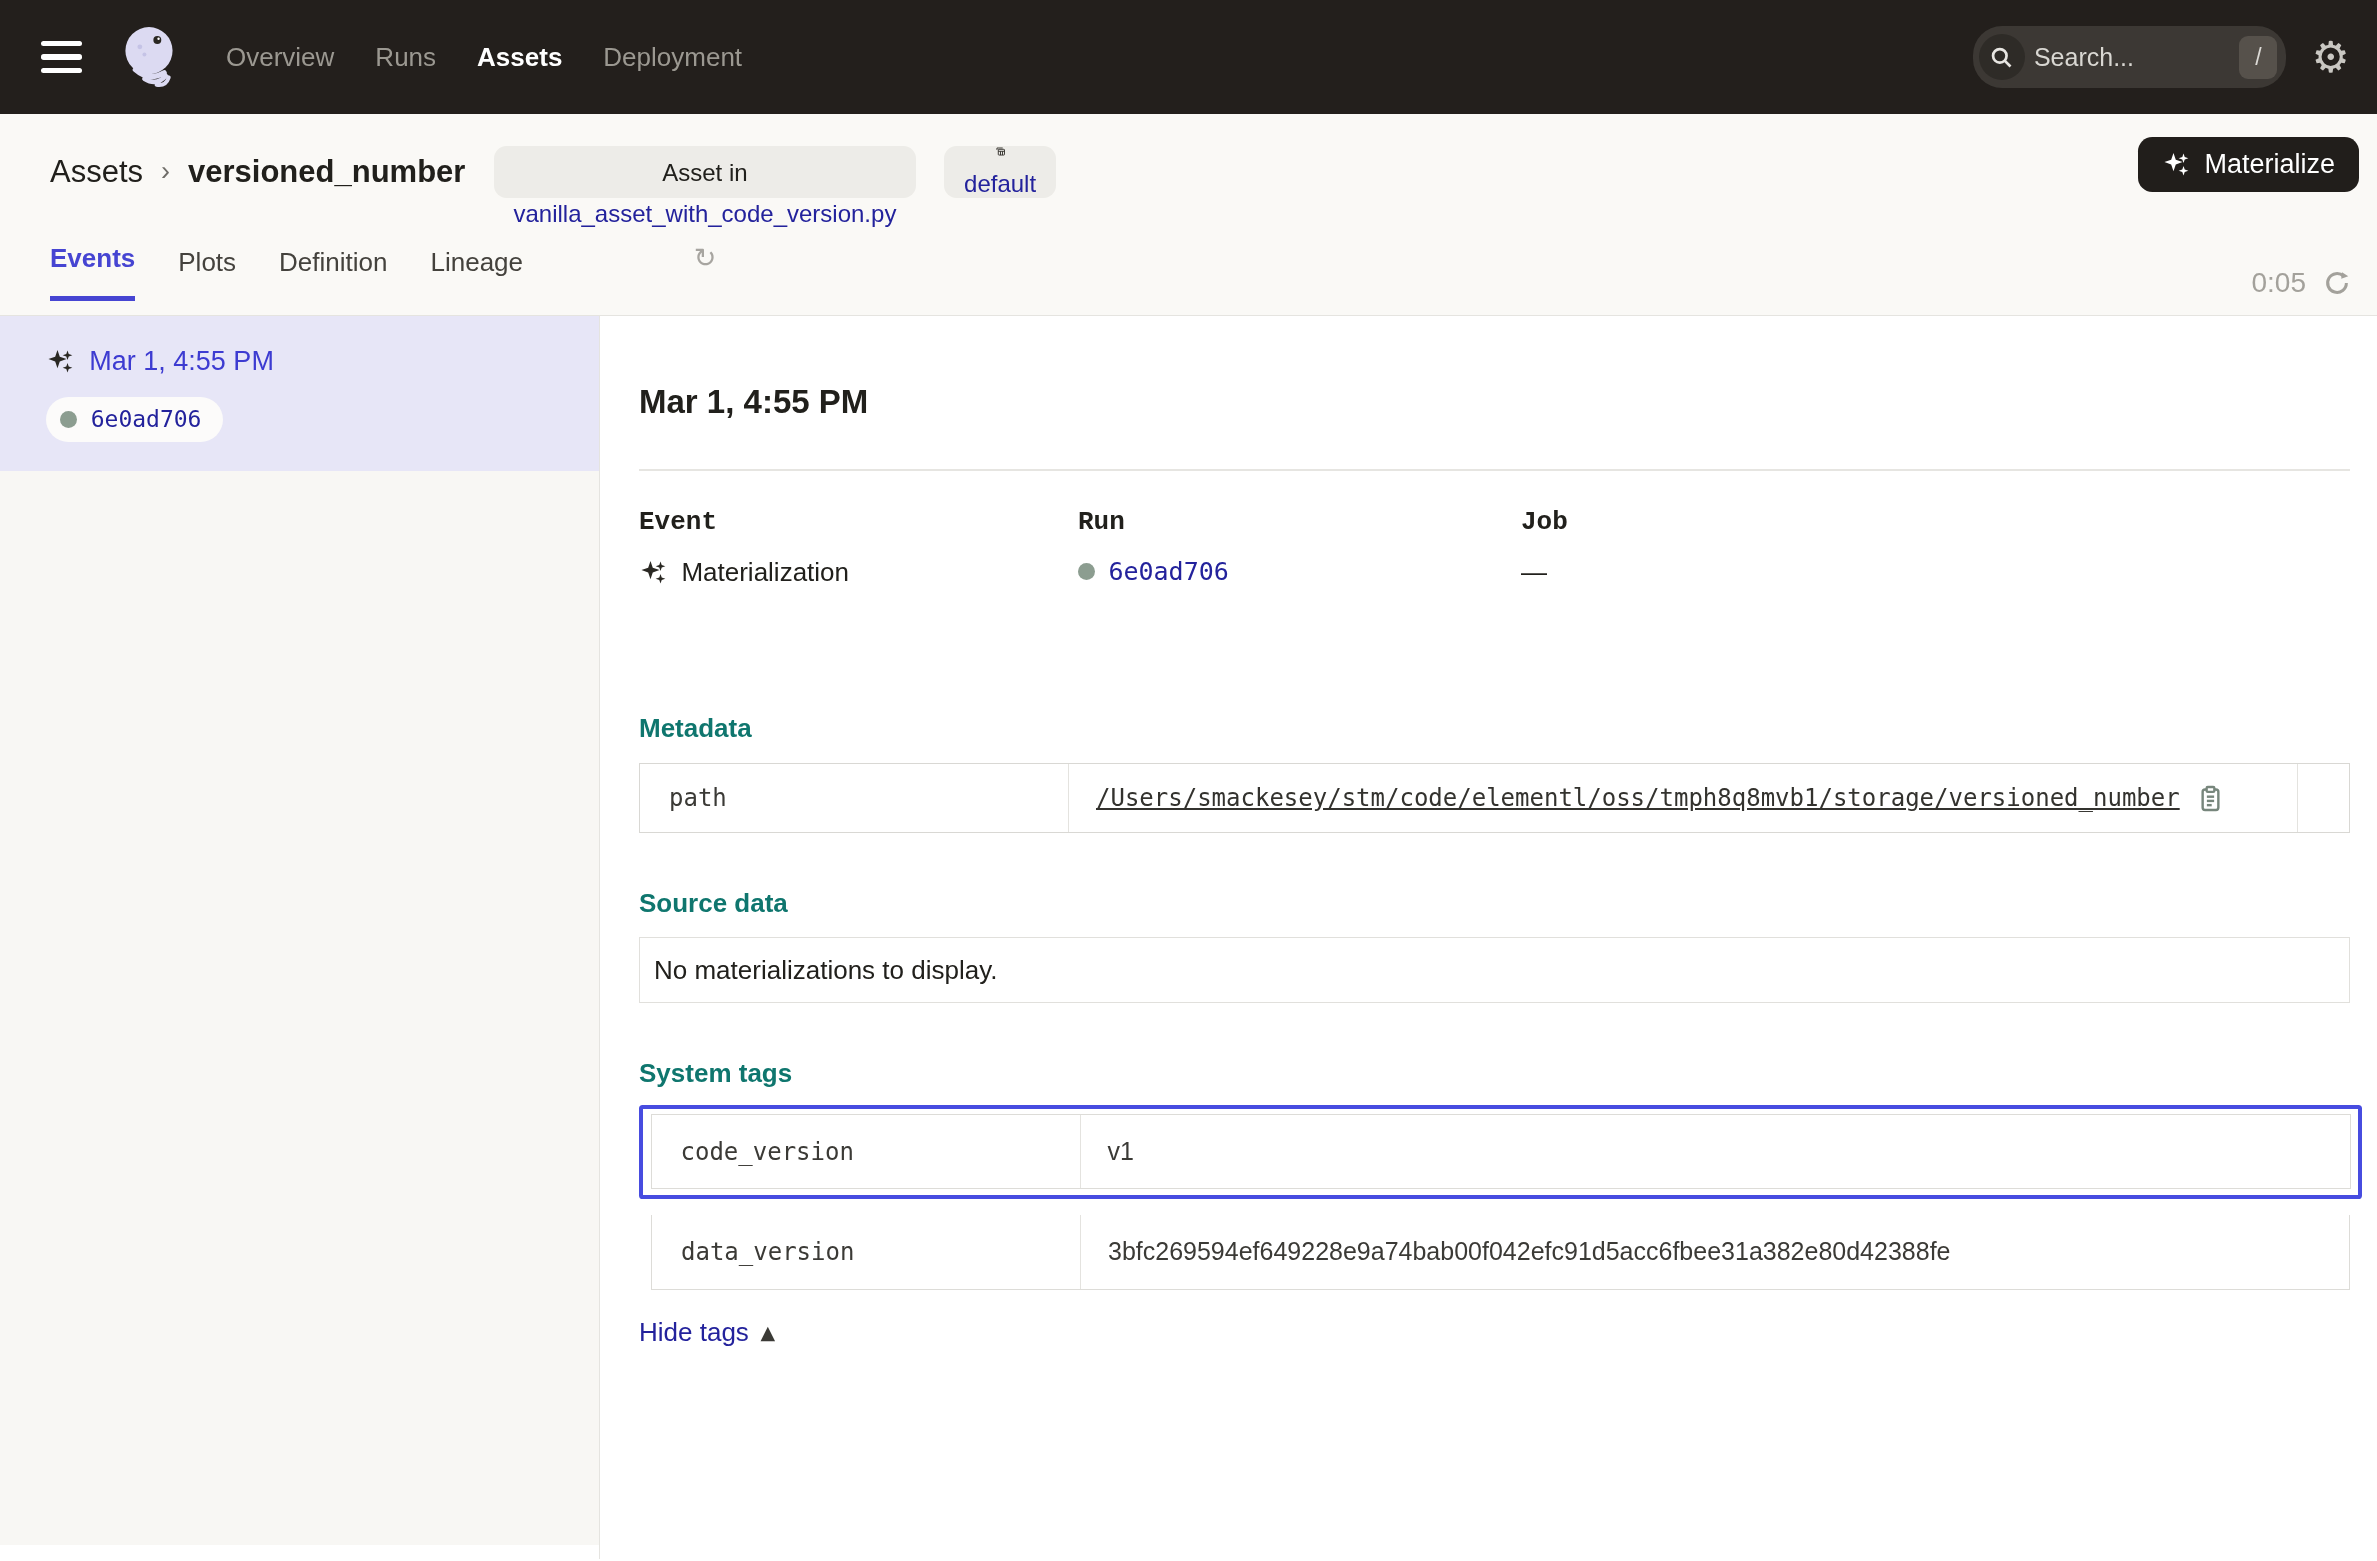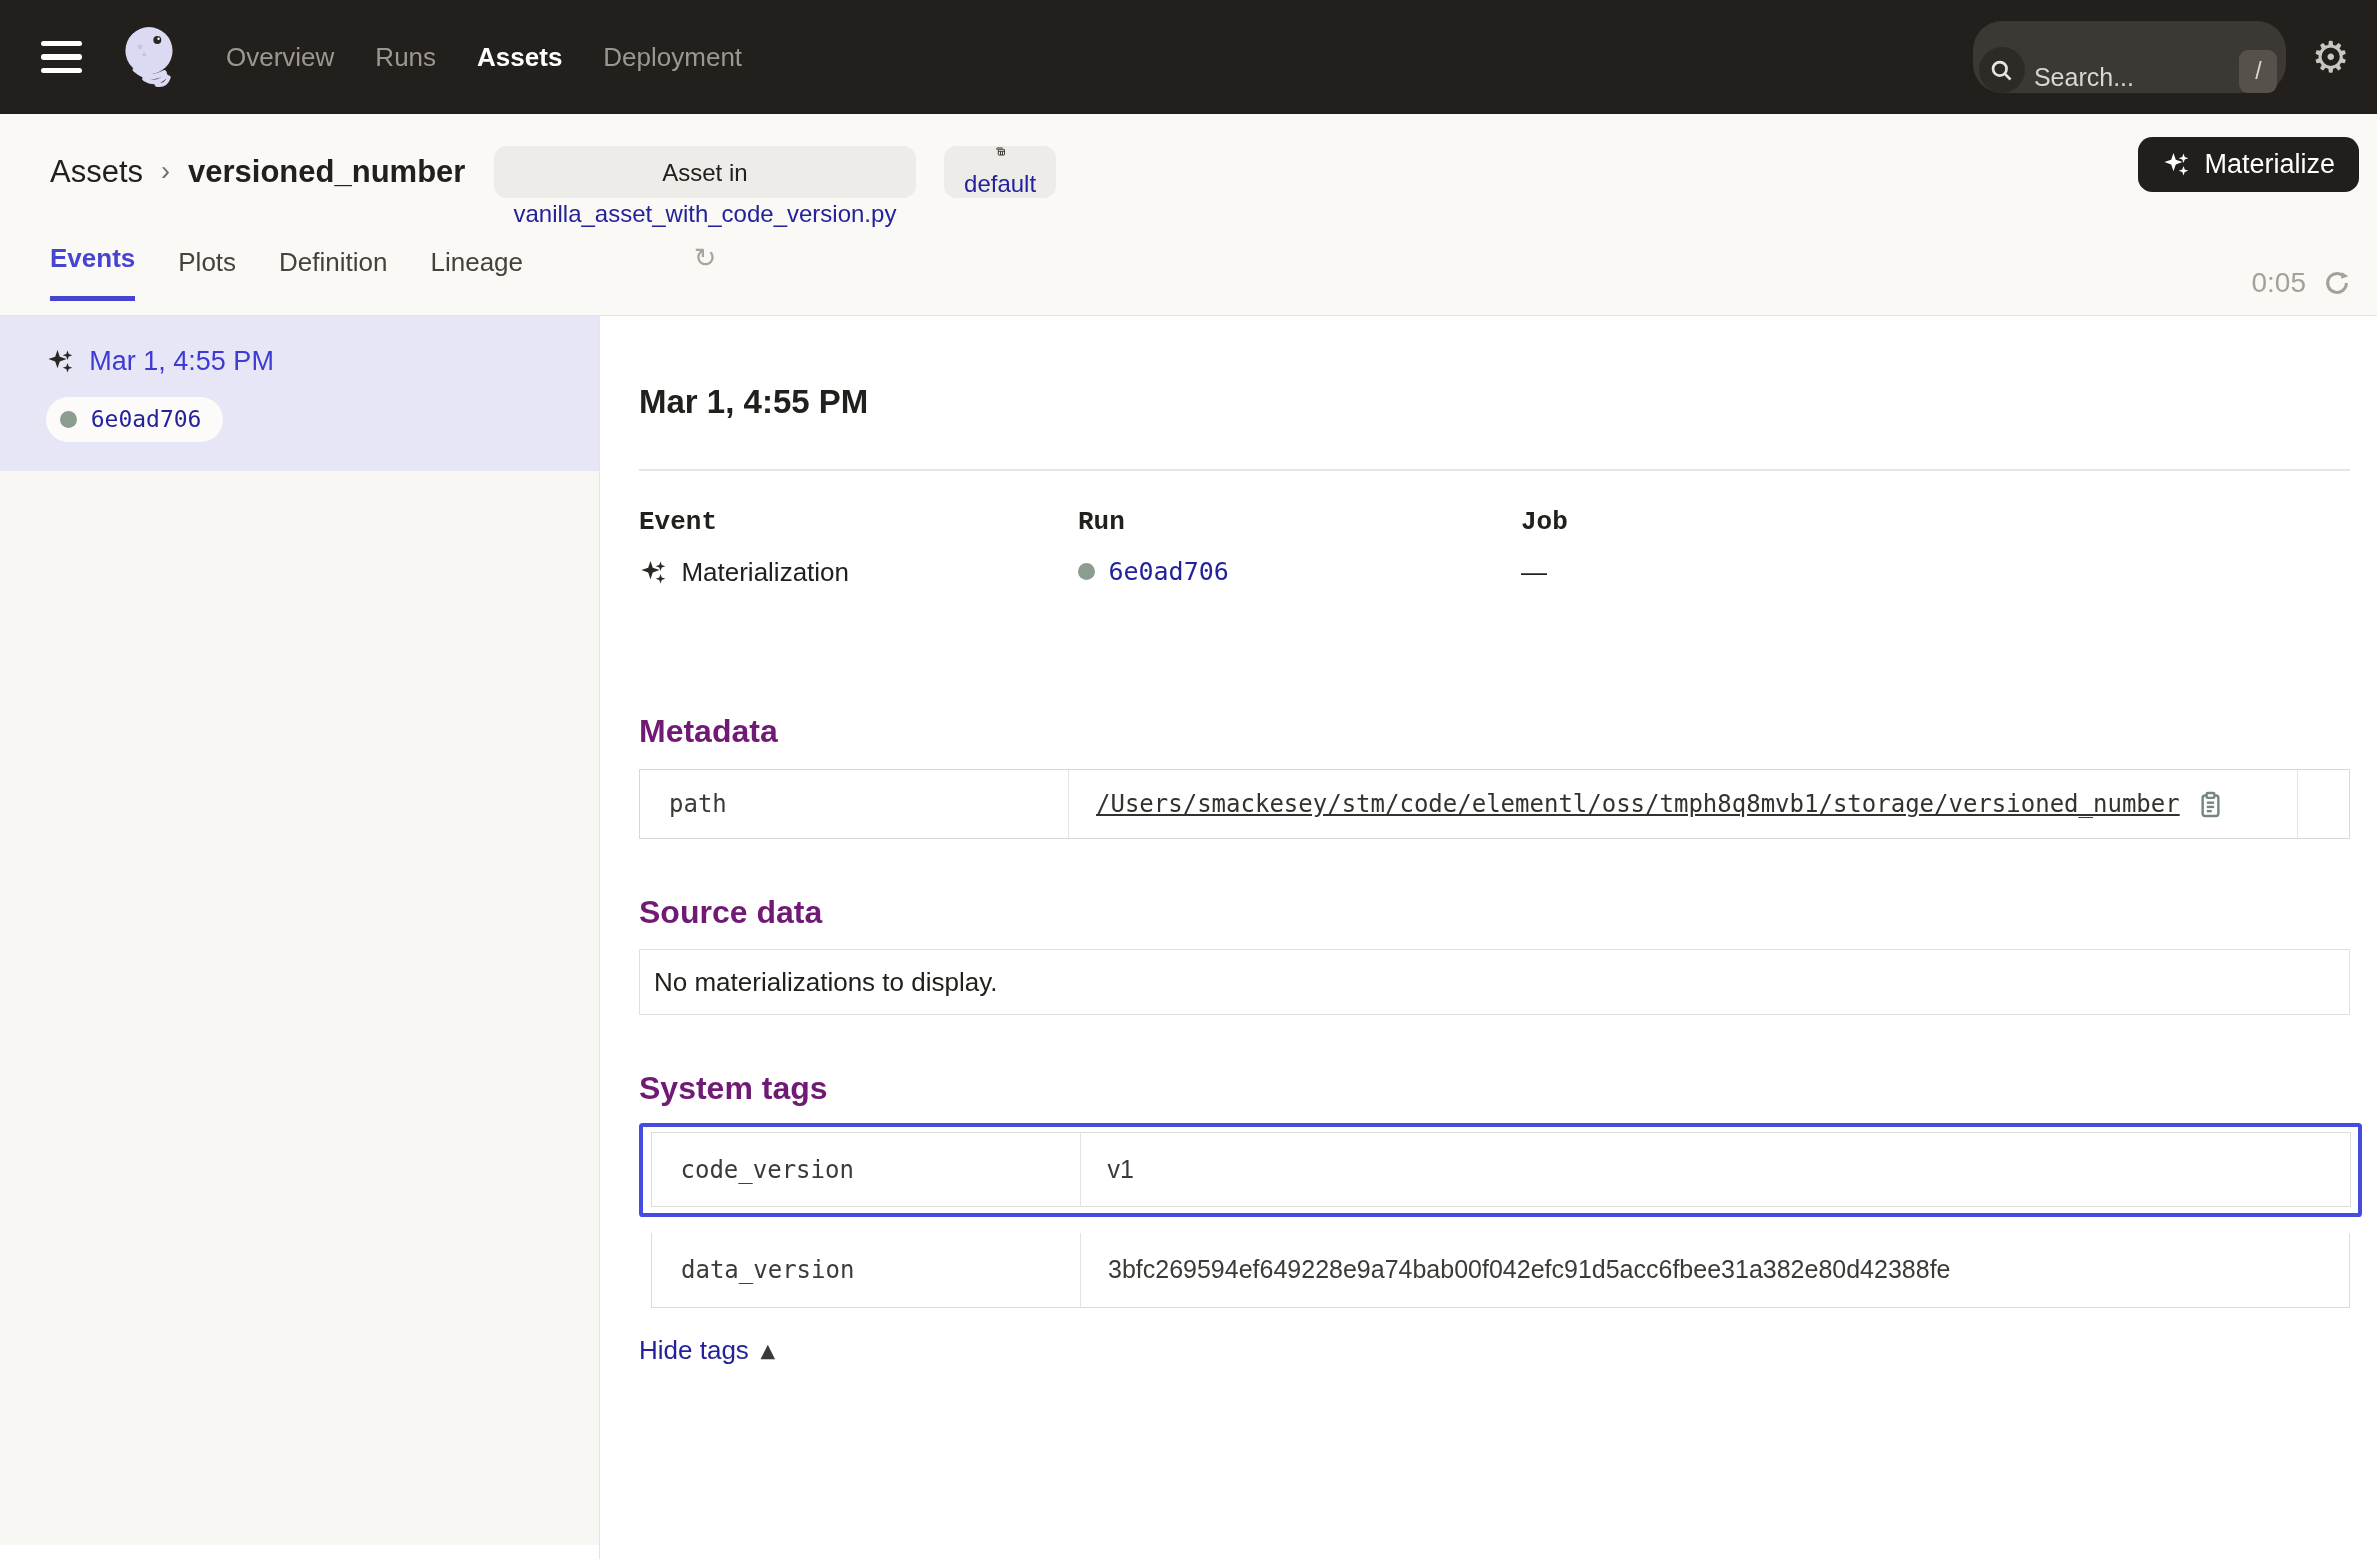--- a/index.html
+++ b/index.html
@@ -17,22 +17,22 @@
     display:flex; align-items:center; padding:0 27px 0 41px;
   }
   .hamburger { width:41px; display:flex; flex-direction:column; gap:8px; cursor:pointer; }
   .hamburger span { height:5.4px; background:#fff; border-radius:2.7px; }
   .logo { margin-left:32px; width:73px; height:73px; }
   .nav-links { display:flex; gap:41px; margin-left:39px; font-size:26px; color:#9B9891; }
   .nav-link { cursor:pointer; }
   .nav-link.active { color:#ffffff; font-weight:700; }
   .nav-spacer { flex:1; }
   .searchbox {
-    width:313px; height:72px; background:#3C3834; border-radius:29px;
-    display:flex; align-items:flex-end; padding:0 9px 0 5.4px; gap:7.1px;
+    width:313px; height:62px; background:#3C3834; border-radius:29px;
+    display:flex; align-items:center; padding:0 9px 0 5.4px; gap:7.1px;
   }
   .search-circle {
     width:46px; height:46px; border-radius:50%; background:#2E2B27;
     display:flex; align-items:center; justify-content:center; color:#E8E6E2; flex:none;
   }
   .searchbox input {
     background:transparent; border:none; outline:none; flex:1; min-width:0;
     color:#E8E6E2; font-size:25px; font-family:"Liberation Sans",sans-serif;
   }
   .searchbox input::placeholder { color:#D9D7D2; opacity:1; }
@@ -92,21 +92,21 @@
   .main { flex:1; background:#fff; padding:45px 27px 0 39px; }
   .main-title { font-size:33px; font-weight:700; color:#21201C; }
   .divider { height:1.8px; background:#E6E5E1; margin-top:48px; }
   .cols { display:flex; margin-top:36px; }
   .col-event { width:439px; } .col-run { width:443px; } .col-job { flex:1; }
   .col-label { font-size:26px; font-weight:700; color:#21201C;font-family:Liberation Mono, monospace; }
   .col-value { margin-top:19.6px; display:flex; align-items:center; gap:13.4px; font-size:26px; color:#21201C; }
   .col-value svg { color:#2A2823; }
   .run-link { font-family:"DejaVu Sans Mono", monospace; color:#23229C; font-size:25px; cursor:pointer; }
 
-  .section-h { font-size:32px; font-weight:700; color:#701a75; }
+  .section-h { font-size:26px; font-weight:700; color:#0f766e; }
   .metadata-sec { margin-top:125px; }
   .kv-table { margin-top:19.6px; border:0.9px solid #D9D8D4; display:flex; min-height:70px; align-items:stretch; background:#fff; }
   .kv-key {
     width:429px; flex:none; padding-left:29px; display:flex; align-items:center;
     font-family:"DejaVu Sans Mono", monospace; font-size:24px; color:#3B3A36;
     border-right:0.9px solid #E4E3DF;
   }
   .kv-val { flex:1; display:flex; align-items:center; gap:16px; padding:16px 27px; }
   .path-link {
     font-family:"DejaVu Sans Mono", monospace; font-size:24px; color:#33322E;

